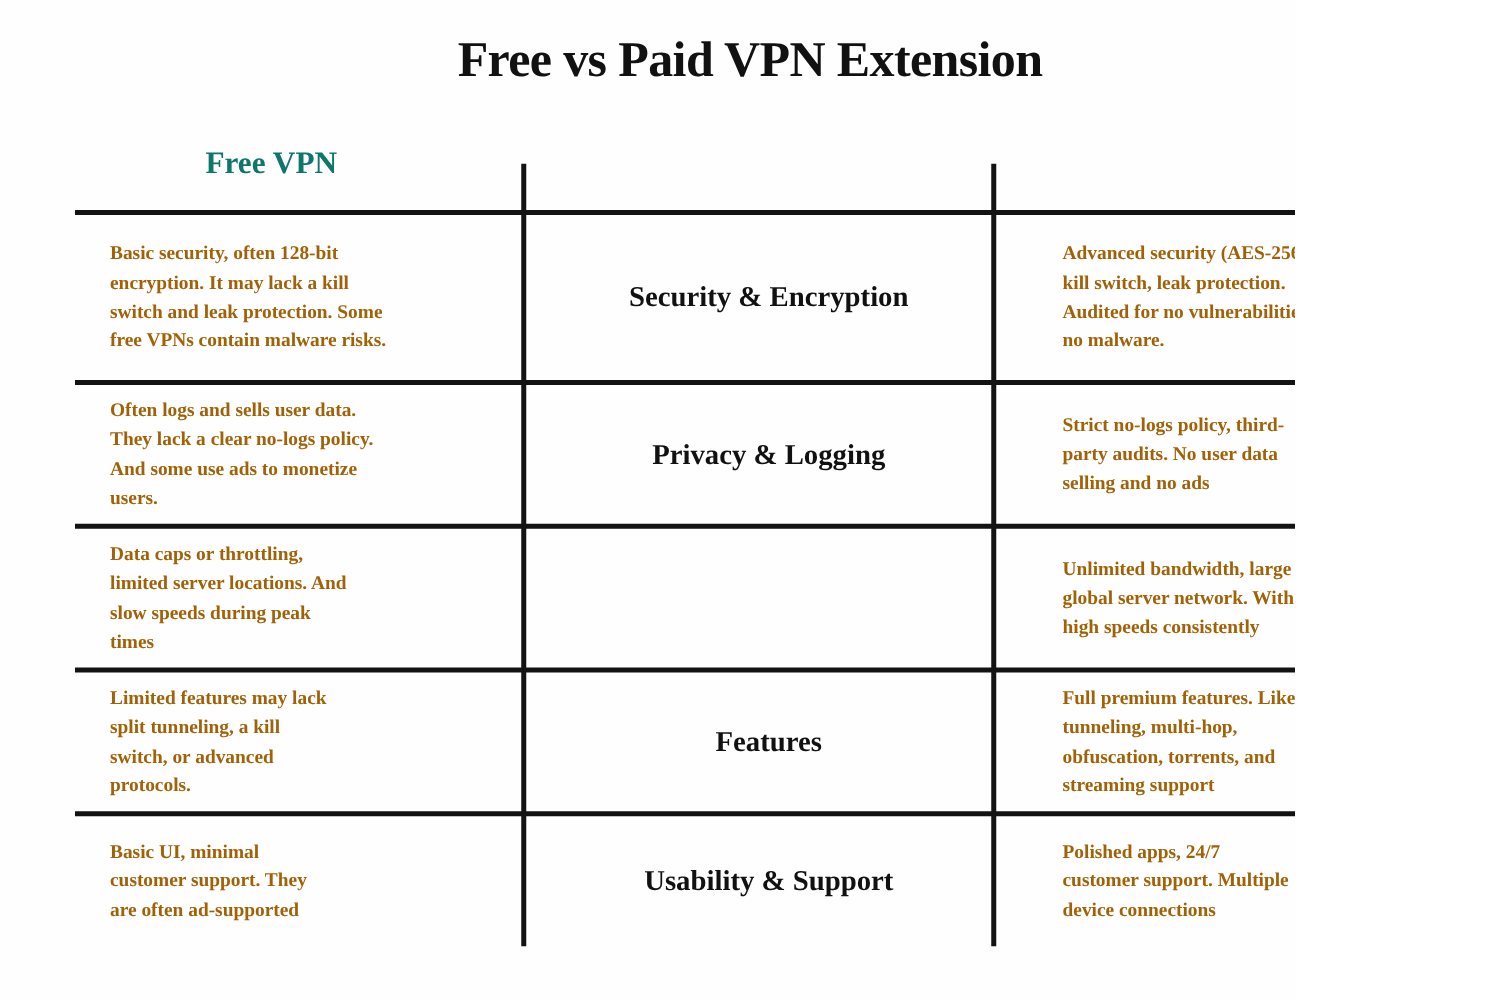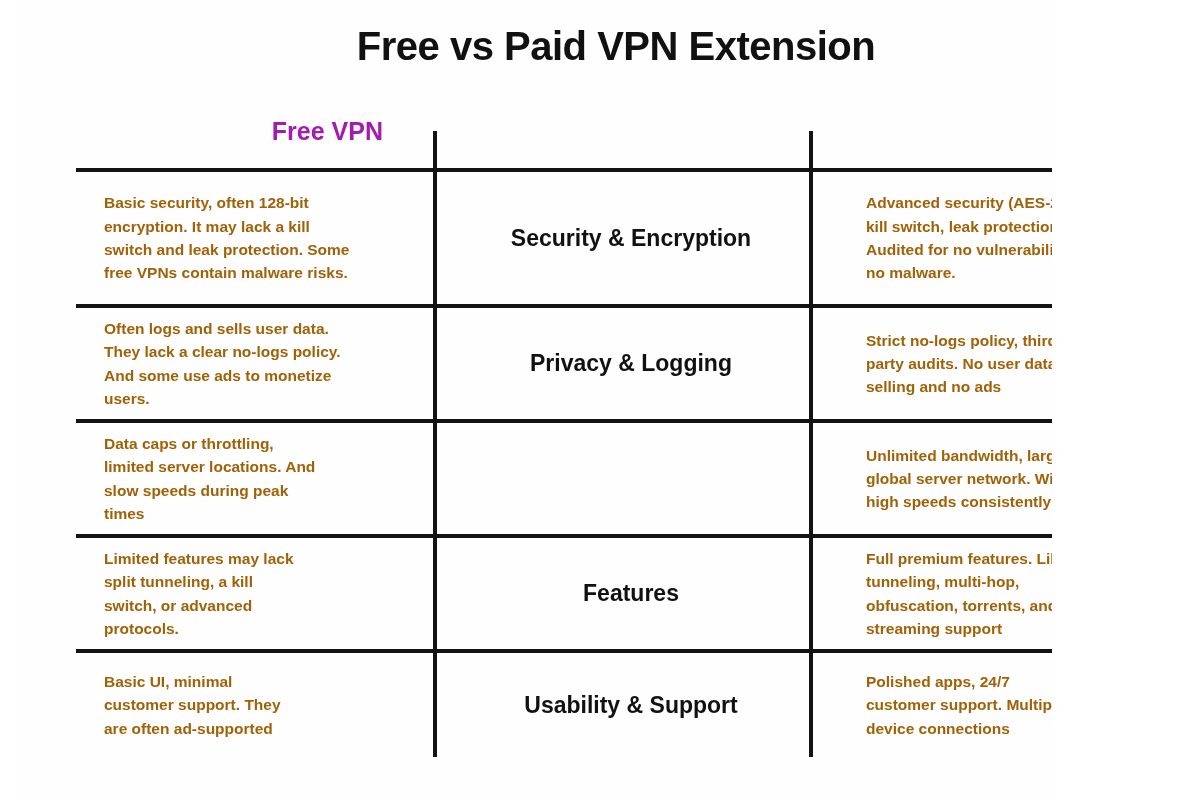--- a/index.html
+++ b/index.html
@@ -2,42 +2,41 @@
 <html><head>
 <meta charset="utf-8">
 <style>
   * { margin: 0; padding: 0; box-sizing: border-box; }
   html, body { background: #ffffff; }
   .canvas {
     position: relative;
     width: 1036px;
     height: 800px;
     background: #fefefe;
-    font-family: Liberation Sans, sans-serif;
+    font-family: Liberation Serif, serif;
     color: #131313;
     overflow: hidden;
-    margin-left: 16px;
   }
   .page-title {
     position: absolute;
     left: 0; top: 24px;
     width: 1200px;
     text-align: center;
     font-size: 40px;
     font-weight: 700;
     letter-spacing: -0.5px;
     color: #111111;
   }
   .col-header {
     position: absolute;
     top: 117px;
-    text-align: right;
+    text-align: center;
     font-size: 25px;
     font-weight: 700;
-    color: #a21caf;
+    color: #0f766e;
     white-space: nowrap;
   }
   .col-header.free  { left: 67px;  width: 300px; }
   .col-header.feat  { left: 450px; width: 300px; }
   .col-header.paid  { left: 835px; width: 300px; }
 
   .hline {
     position: absolute;
     left: 60px;
     width: 1077px;

